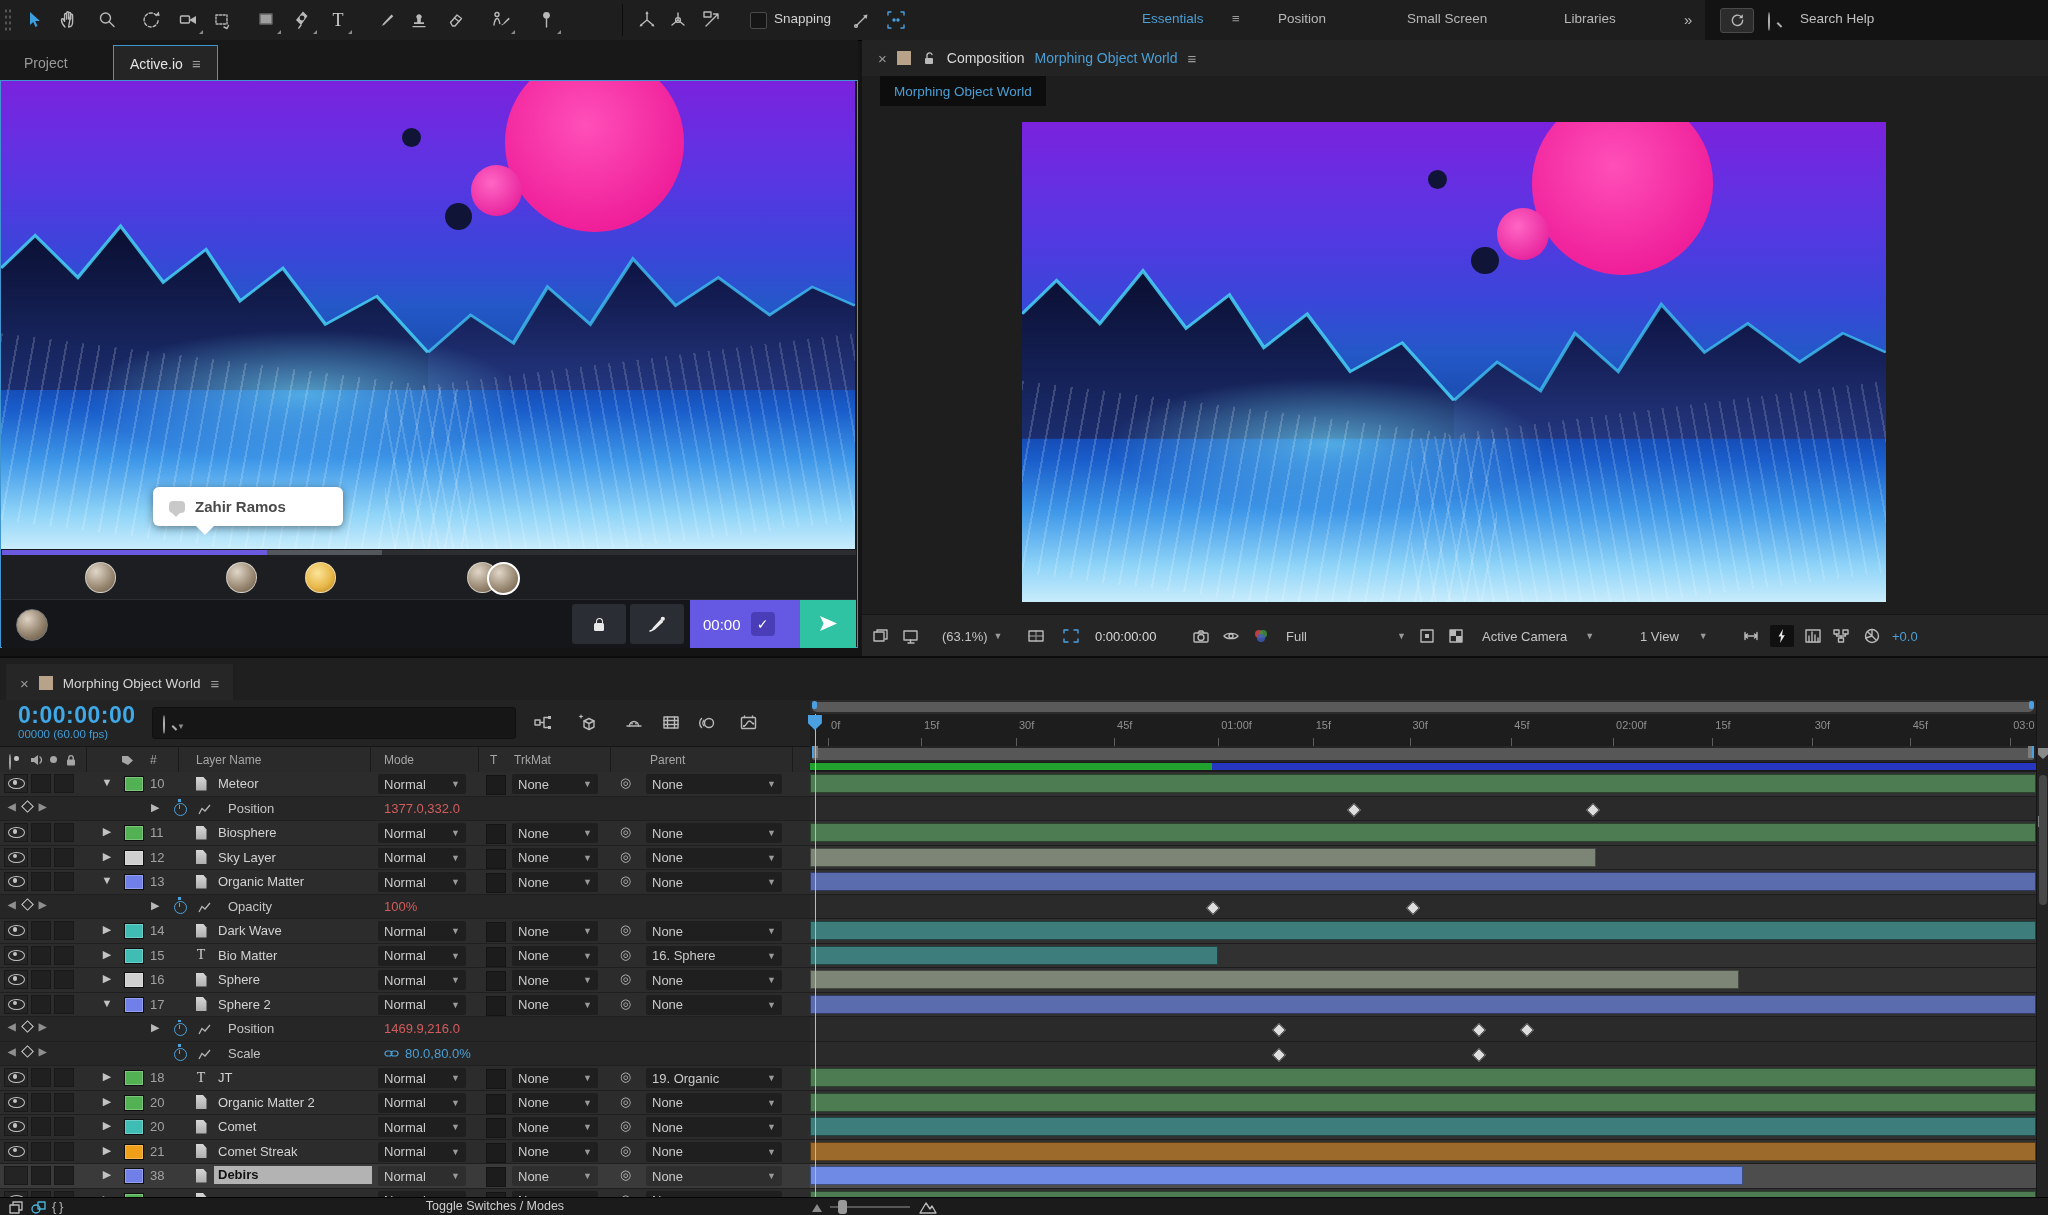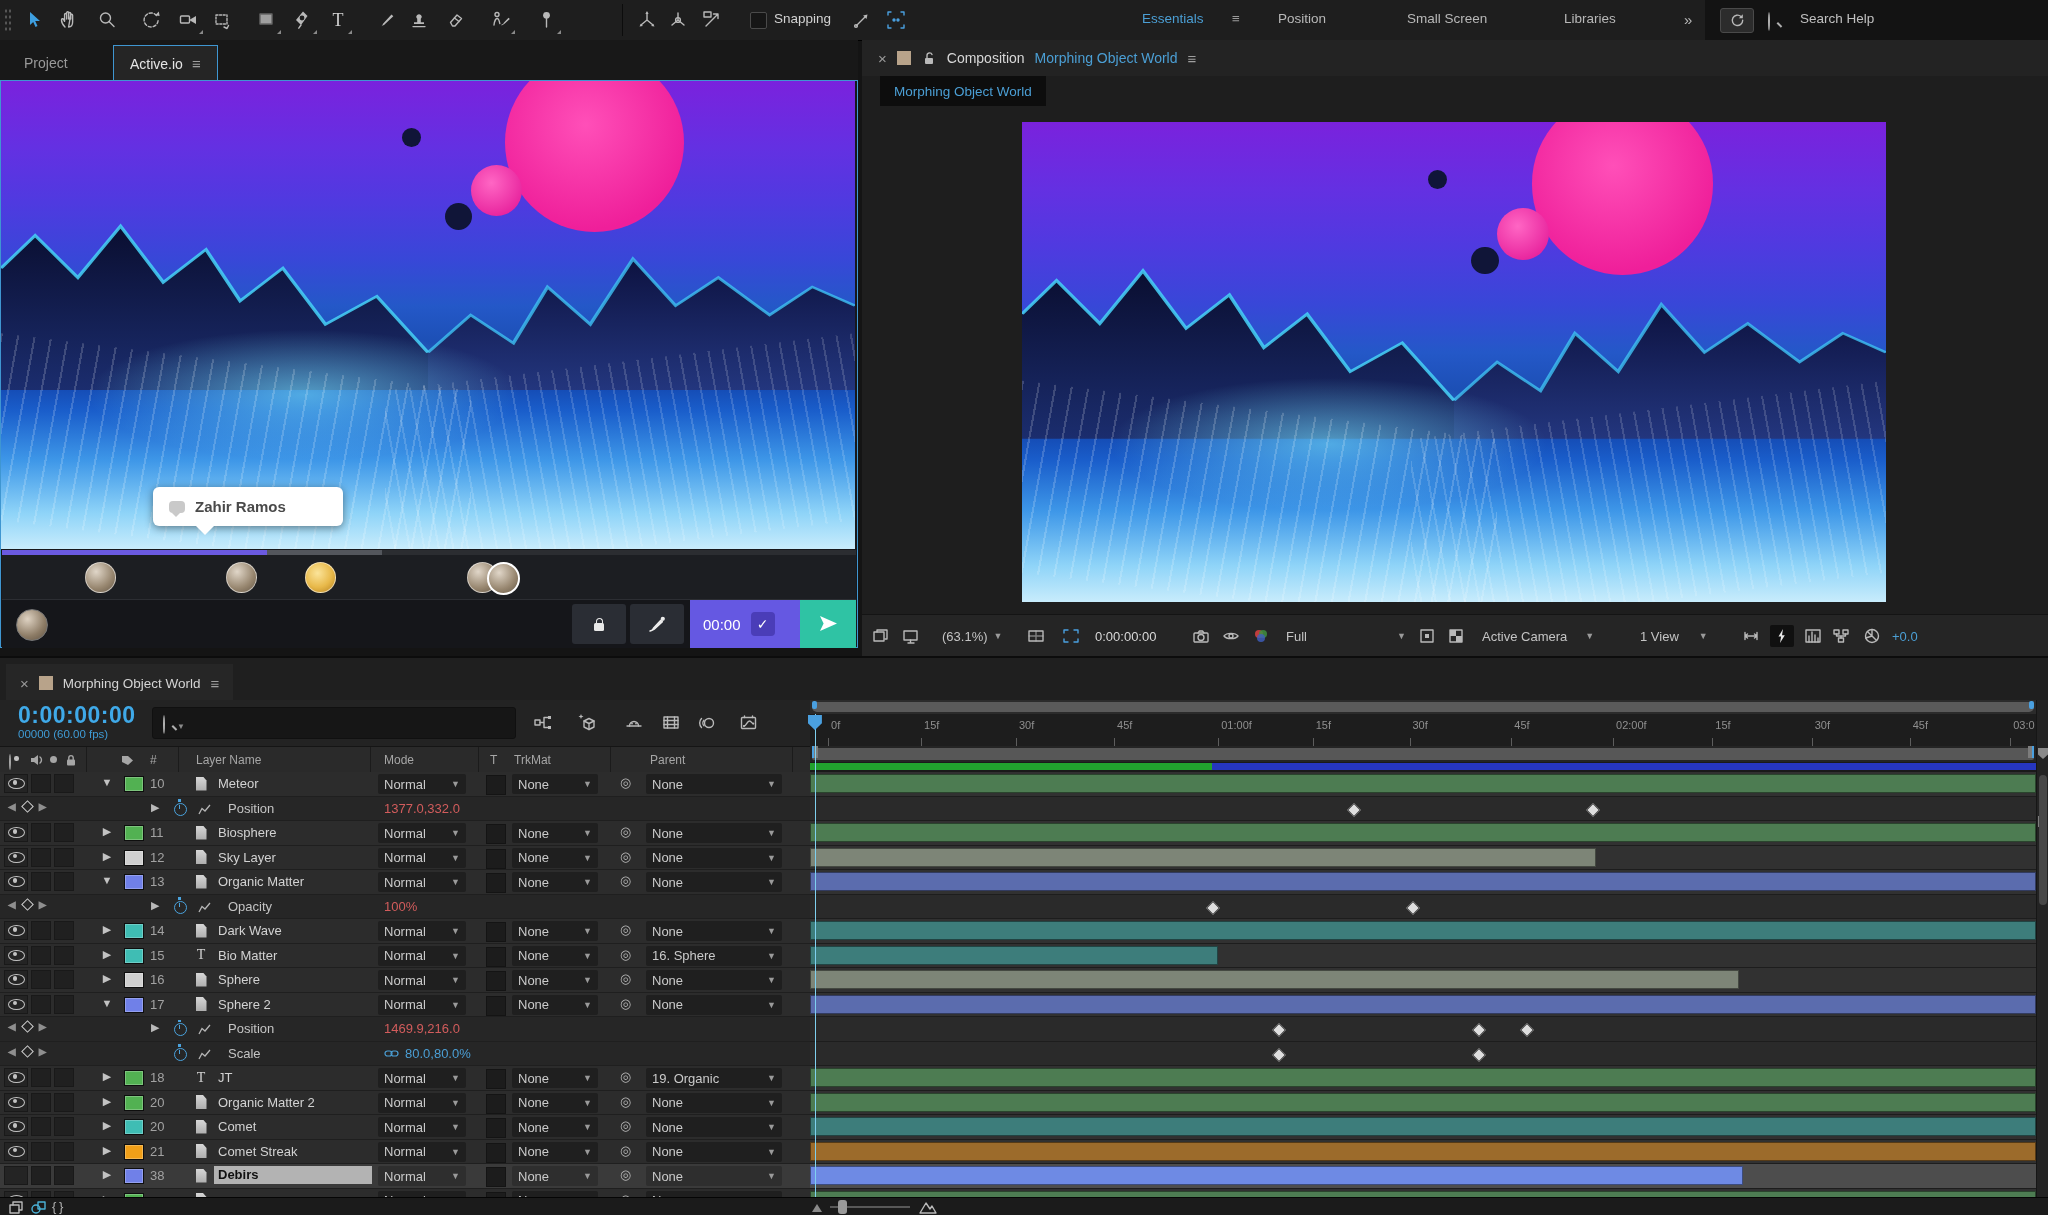--- a/index.html
+++ b/index.html
@@ -1217,20 +1217,21 @@
   <div class="tl-bottom abs">
     <svg class="ic abs" style="left:8px;top:2px" width="18" height="15">
         <rect x="2" y="5" width="9" height="8"></rect>
         <path d="M5 5V2h9v8h-3"></path>
       </svg>
     <svg class="ic abs" style="left:30px;top:2px" width="18" height="15">
         <circle cx="6" cy="9" r="4" style="stroke:#4bb3d8"></circle>
         <rect x="8" y="2" width="7" height="7" style="stroke:#4bb3d8"></rect>
       </svg>
     <span class="abs" style="left:52px;top:1px;color:#b0b0b0;font-size:13px">{ }</span>
+    <span class="toggle-btn">Toggle Switches / Modes</span>
     <span class="mtn-s"></span>
     <span class="zslider-track"></span>
     <span class="zknob"></span>
     <svg class="ic abs" style="left:918px;top:1px" width="20" height="16">
         <path d="M2 14 8 4l4 6 2-3 4 7z"></path>
       </svg>
   </div>
 
 </div>
 

